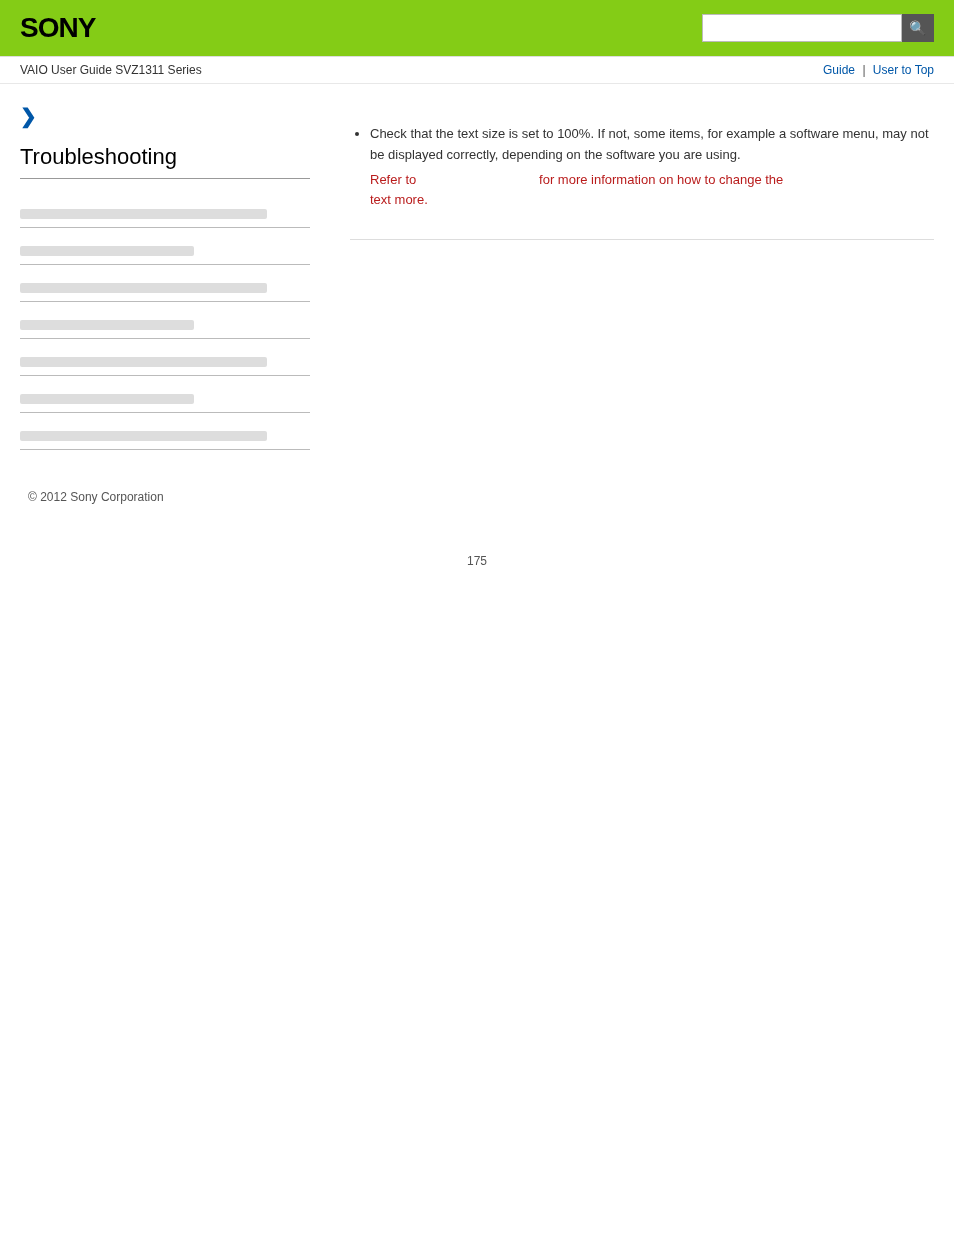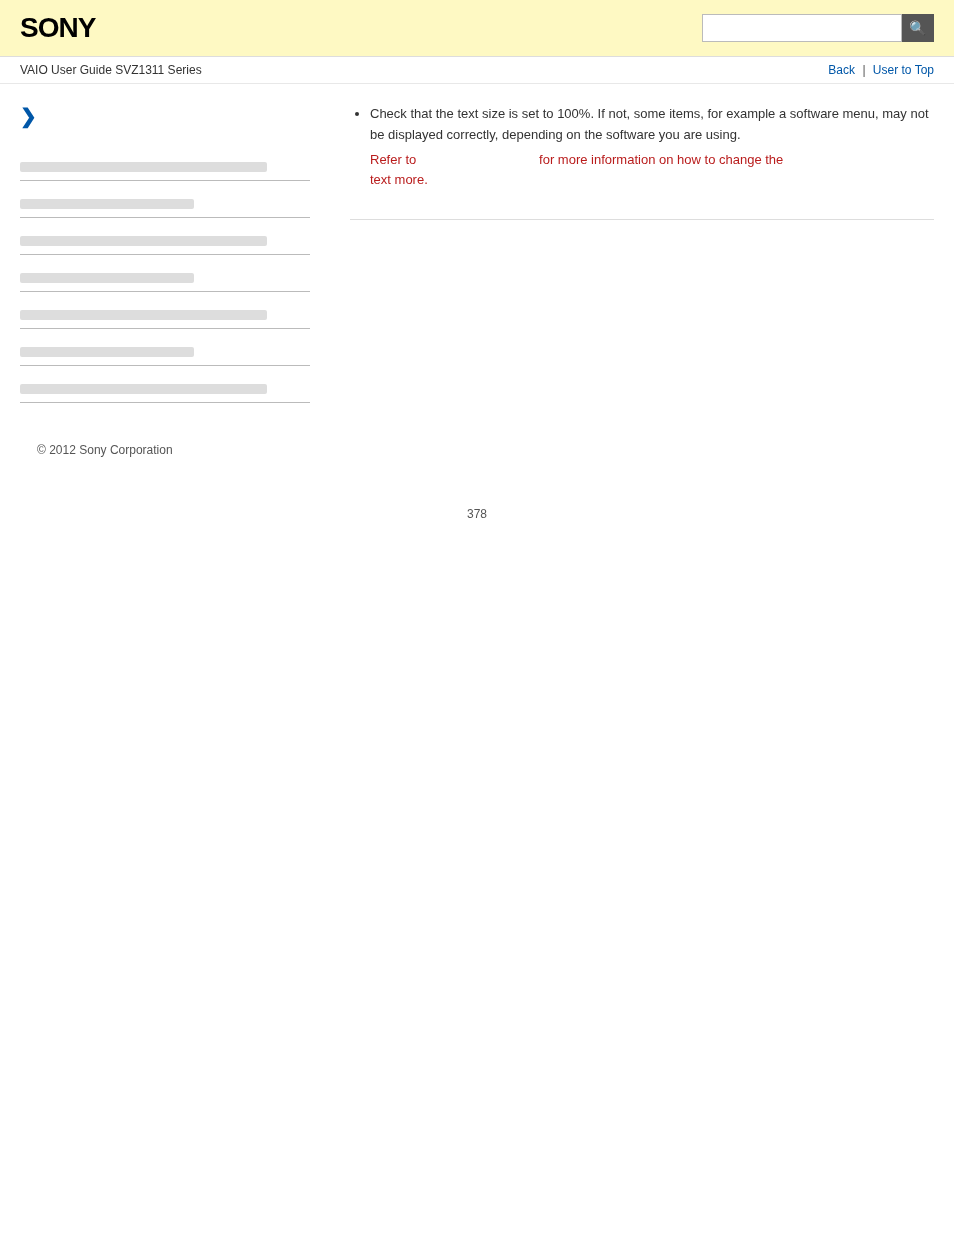--- a/index.html
+++ b/index.html
@@ -16,21 +16,21 @@
       width: 954px;
       min-height: 1235px;
     }
 
     
     .header {
       display: flex;
       align-items: center;
       justify-content: space-between;
       padding: 12px 20px;
-      background: #fef9c3;
+      background: #84cc16;
       border-bottom: 1px solid #ddd;
     }
 
     .sony-logo {
       font-size: 28px;
       font-weight: 900;
       font-family: Arial, sans-serif;
       letter-spacing: -1px;
       color: #000;
     }
@@ -114,20 +114,21 @@
       border-bottom: 1px solid #999;
       padding-bottom: 8px;
       margin-bottom: 12px;
     }
 
     
     .content-area {
       flex: 1;
       padding-left: 20px;
       border-left: 0;
+      margin-top: 20px;
     }
 
     .content-list {
       list-style: disc;
       padding-left: 20px;
       margin-bottom: 12px;
     }
 
     .content-list li {
       font-size: 13px;
@@ -143,21 +144,21 @@
       margin-top: 4px;
     }
 
     .content-section {
       border-bottom: 1px solid #ddd;
       padding-bottom: 16px;
     }
 
     
     .footer {
-      padding: 20px 20px 10px 37px;
+      padding: 20px 20px 10px 28px;
       font-size: 12px;
       color: #555;
     }
 
     .page-number {
       text-align: center;
       font-size: 12px;
       color: #555;
       margin-top: 40px;
       padding-bottom: 20px;
@@ -196,31 +197,32 @@
     <input class="search-input" type="text" placeholder="" style="">
     <button class="search-button">
       <span>🔍</span>
     </button>
   </div>
 </div>
 
 <div class="breadcrumb-bar">
   <span>VAIO User Guide SVZ1311 Series</span>
   <span>
-    <a href="#">Back</a>
+    <a href="#">Guide</a>
     <span class="breadcrumb-separator">|</span>
     <a href="#">User to Top</a>
   </span>
 </div>
 
 <div class="main-content">
 
   <div class="sidebar">
     <span class="chevron-icon">❯</span>
 
+    <h2 class="sidebar-title">Troubleshooting</h2>
 
     <div class="sidebar-placeholder">
       <div class="placeholder-group">
         <div class="placeholder-line"></div>
       </div>
       <div class="placeholder-group">
         <div class="placeholder-line short"></div>
       </div>
       <div class="placeholder-group">
         <div class="placeholder-line"></div>
@@ -256,13 +258,13 @@
       </ul>
     </div>
   </div>
 
 </div>
 
 <div class="footer">
   <span>© 2012 Sony Corporation</span>
 </div>
 
-<div class="page-number">378</div>
+<div class="page-number">175</div>
 
 </body></html>

